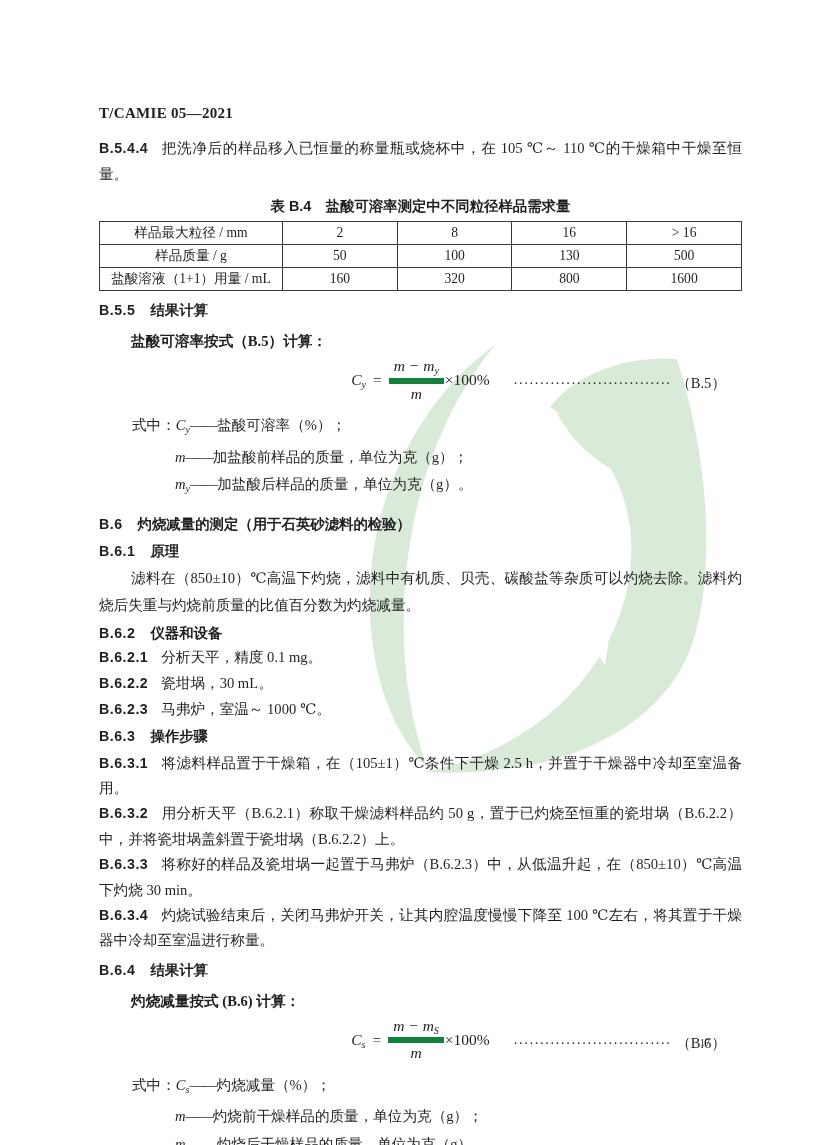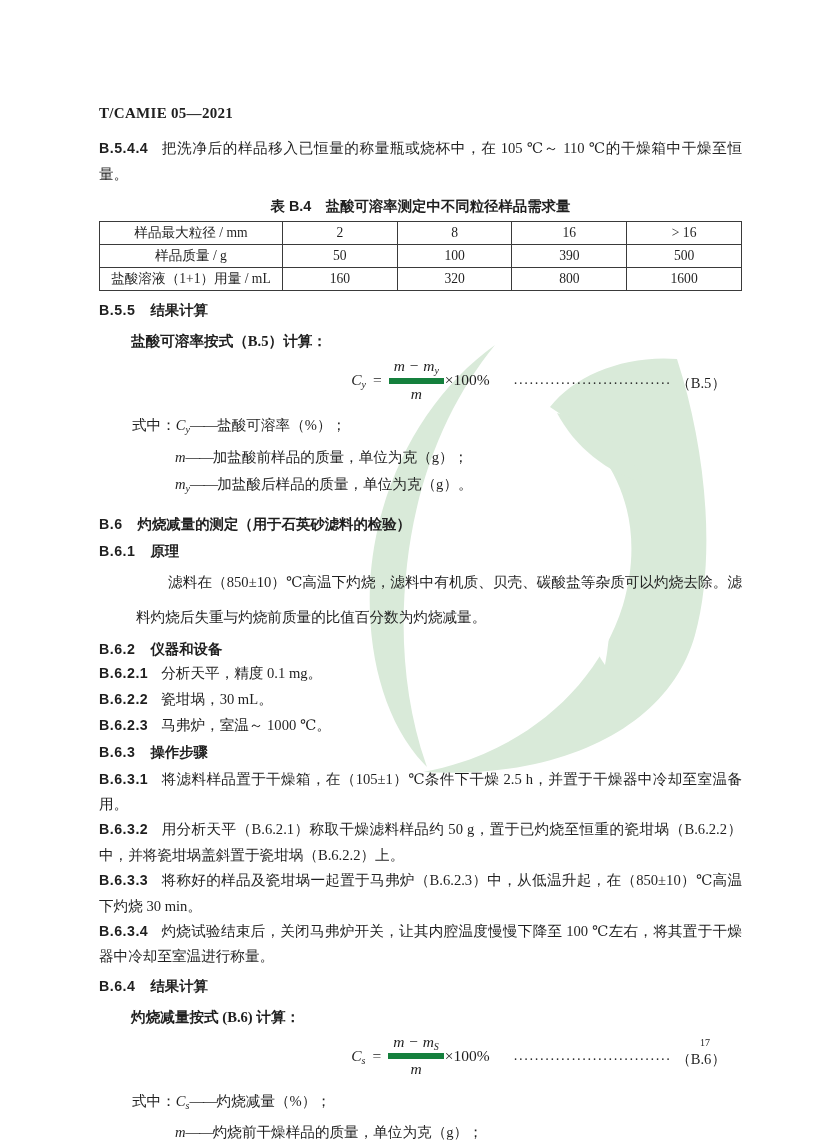--- a/index.html
+++ b/index.html
@@ -129,24 +129,23 @@
     color: #2b2b2b;
     font-size: 14px;
   }
   .eq-label { margin-left: 5px; }
   .where { line-height: 27.5px; text-align: justify; }
   .where.first { margin-left: 33px; }
   .where.cont  { margin-left: 76px; }
   .dash { letter-spacing: -1px; }
   .body-para {
     margin-top: 3px;
-    line-height: 35px;
+    line-height: 27px;
     text-align: justify;
     text-indent: 2.2em;
-    margin-left: 37px;
   }
   .item { line-height: 26px; text-align: justify; }
   .step { line-height: 25.4px; text-align: justify; }
   .mt4 { margin-top: 4px; }
   .mt6 { margin-top: 6px; }
   .page-number {
     position: absolute;
     left: 690px;
     top: 1037px;
     width: 30px;
@@ -188,21 +187,21 @@
           <td>样品最大粒径 / mm</td>
           <td>2</td>
           <td>8</td>
           <td>16</td>
           <td>&gt; 16</td>
         </tr>
         <tr>
           <td>样品质量 / g</td>
           <td>50</td>
           <td>100</td>
-          <td>390</td>
+          <td>130</td>
           <td>500</td>
         </tr>
         <tr>
           <td>盐酸溶液（1+1）用量 / mL</td>
           <td>160</td>
           <td>320</td>
           <td>800</td>
           <td>1600</td>
         </tr>
       </tbody>

